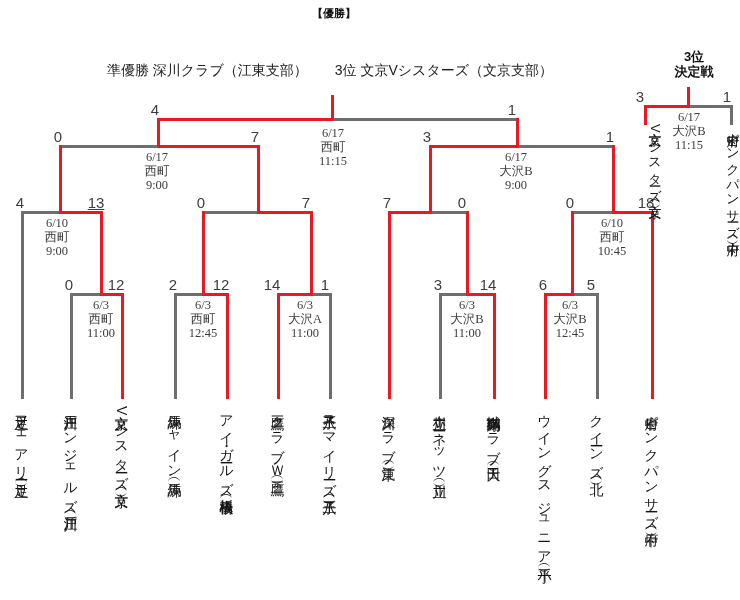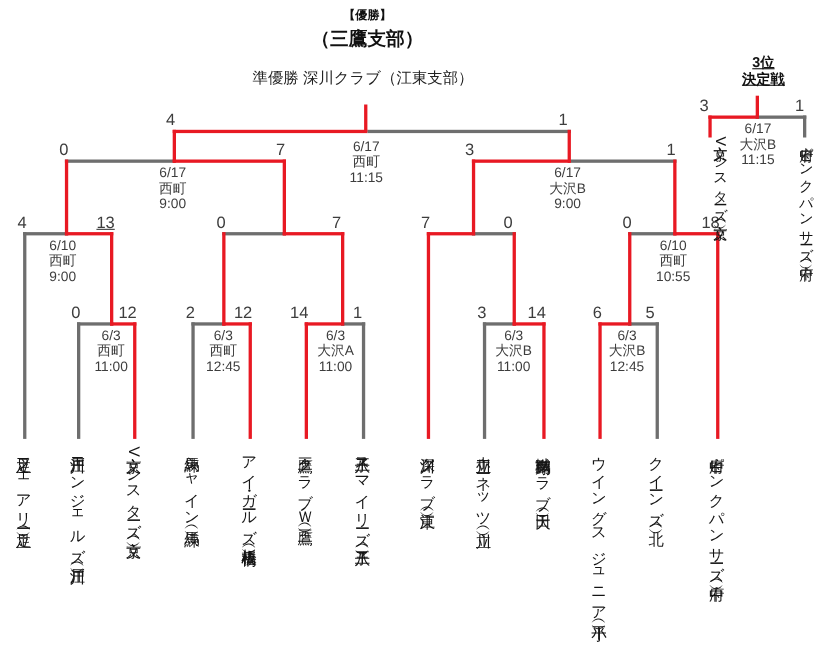--- a/index.html
+++ b/index.html
@@ -3,43 +3,43 @@
 <meta charset="utf-8">
 <style>
   html,body{margin:0;padding:0;background:#fff;}
   #stage{
     position:relative;width:740px;height:600px;background:#fff;overflow:hidden;
     font-family:"Liberation Sans","DejaVu Sans",sans-serif;
   }
   .ln{position:absolute;display:block;}
   .score{position:absolute;transform:translateX(-50%);font-size:15px;color:#3d3d3d;white-space:nowrap;line-height:15px;}
   .minfo{position:absolute;transform:translateX(-50%);text-align:center;font-size:12.5px;line-height:14px;color:#3d3d3d;white-space:nowrap;}
-  .minfo span{display:block;}
+  .minfo span{display:block;font-family:Liberation Serif, serif;}
   .vname{position:absolute;transform:translateX(-50%);writing-mode:vertical-rl;text-orientation:mixed;
          font-size:14px;letter-spacing:0.5px;color:#141414;white-space:nowrap;line-height:1;}
   .vname.small{font-size:13px;}
   .hdr-champ-label{position:absolute;left:334px;top:6px;transform:translateX(-50%);font-size:11px;font-weight:bold;color:#111;white-space:nowrap;}
   .hdr-champ-row{position:absolute;left:334px;top:24px;transform:translateX(-50%);display:flex;align-items:baseline;gap:2px;white-space:nowrap;}
   .hdr-champ-name{font-size:25px;font-weight:bold;color:#111;}
   .hdr-champ-branch{font-size:17px;font-weight:bold;color:#111;}
   .hdr-sub-row{position:absolute;left:330px;top:62px;transform:translateX(-50%);display:flex;gap:27px;font-size:14px;color:#222;white-space:nowrap;}
   .third-title{position:absolute;left:694px;top:49px;transform:translateX(-50%);text-align:center;font-size:13px;font-weight:bold;line-height:15px;color:#111;white-space:nowrap;}
-  .third-title span{display:block;text-decoration:underline;}
+  .third-title span{display:block;}
 </style>
 </head>
 <body>
 
 <div id="stage">
 
   <div class="hdr-champ-label">【優勝】</div>
   <div class="hdr-champ-row">
-    <span class="hdr-champ-branch">（三鷹支部）</span>
   </div>
   <div class="hdr-sub-row">
     <span>準優勝 深川クラブ（江東支部）</span>
+    <span>3位 文京Vシスターズ（文京支部）</span>
   </div>
   <div class="third-title">
     <span>3位</span>
     <span>決定戦</span>
   </div>
 
   <div id="bracket-lines">
       <i class="ln" style="left: 157px; top: 118px; width: 177px; height: 3px; background: rgb(232, 25, 35);"></i>
       <i class="ln" style="left: 334px; top: 118px; width: 185px; height: 3px; background: rgb(110, 110, 110);"></i>
       <i class="ln" style="left: 59px; top: 145px; width: 100px; height: 3px; background: rgb(110, 110, 110);"></i>
@@ -143,21 +143,21 @@
     <span>9:00</span>
   </div>
   <div class="minfo" style="left:57px;top:216px;">
     <span>6/10</span>
     <span>西町</span>
     <span>9:00</span>
   </div>
   <div class="minfo" style="left:612px;top:216px;">
     <span>6/10</span>
     <span>西町</span>
-    <span>10:55</span>
+    <span>10:45</span>
   </div>
   <div class="minfo" style="left:101px;top:298px;">
     <span>6/3</span>
     <span>西町</span>
     <span>11:00</span>
   </div>
   <div class="minfo" style="left:203px;top:298px;">
     <span>6/3</span>
     <span>西町</span>
     <span>12:45</span>

